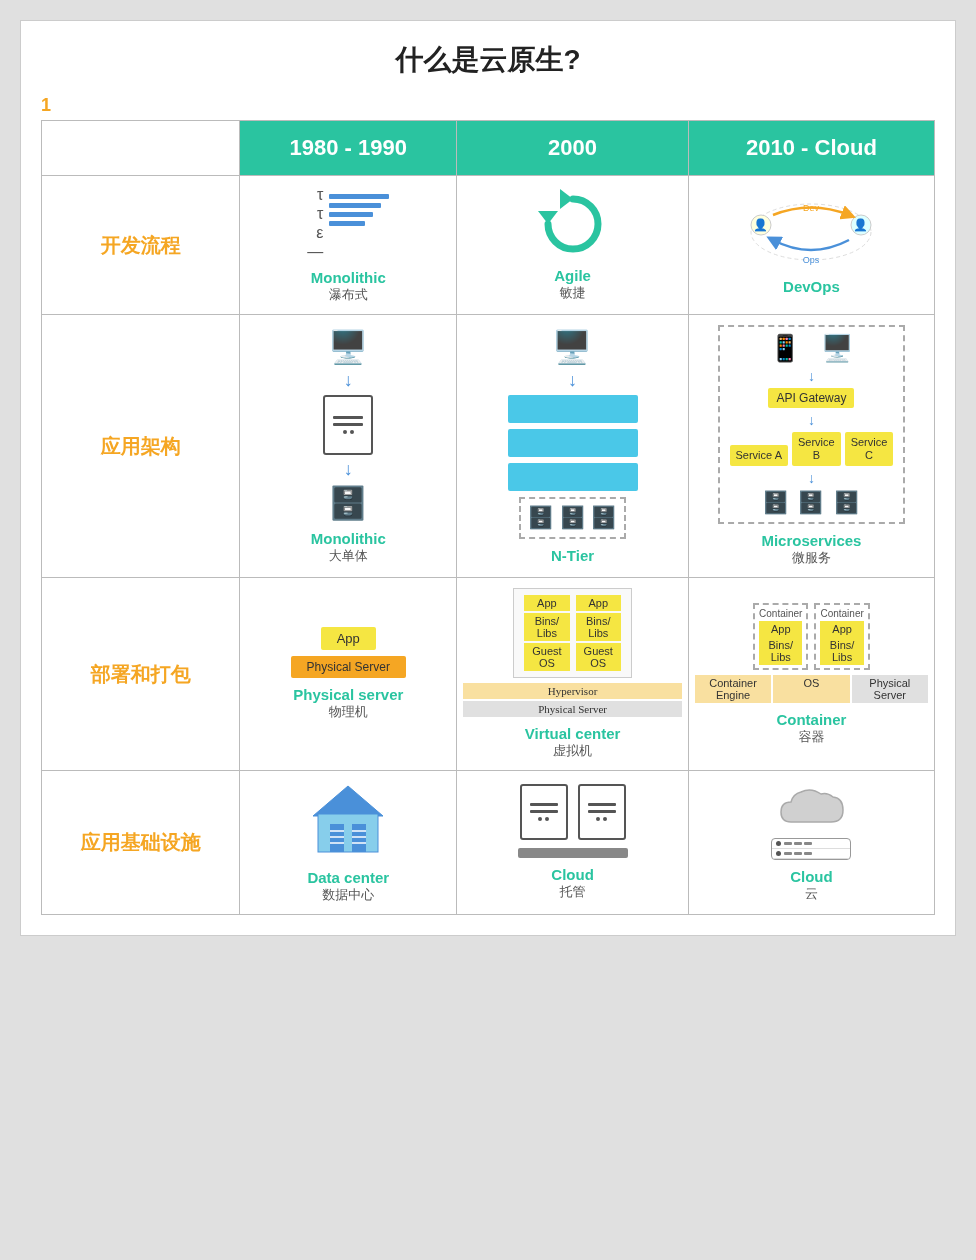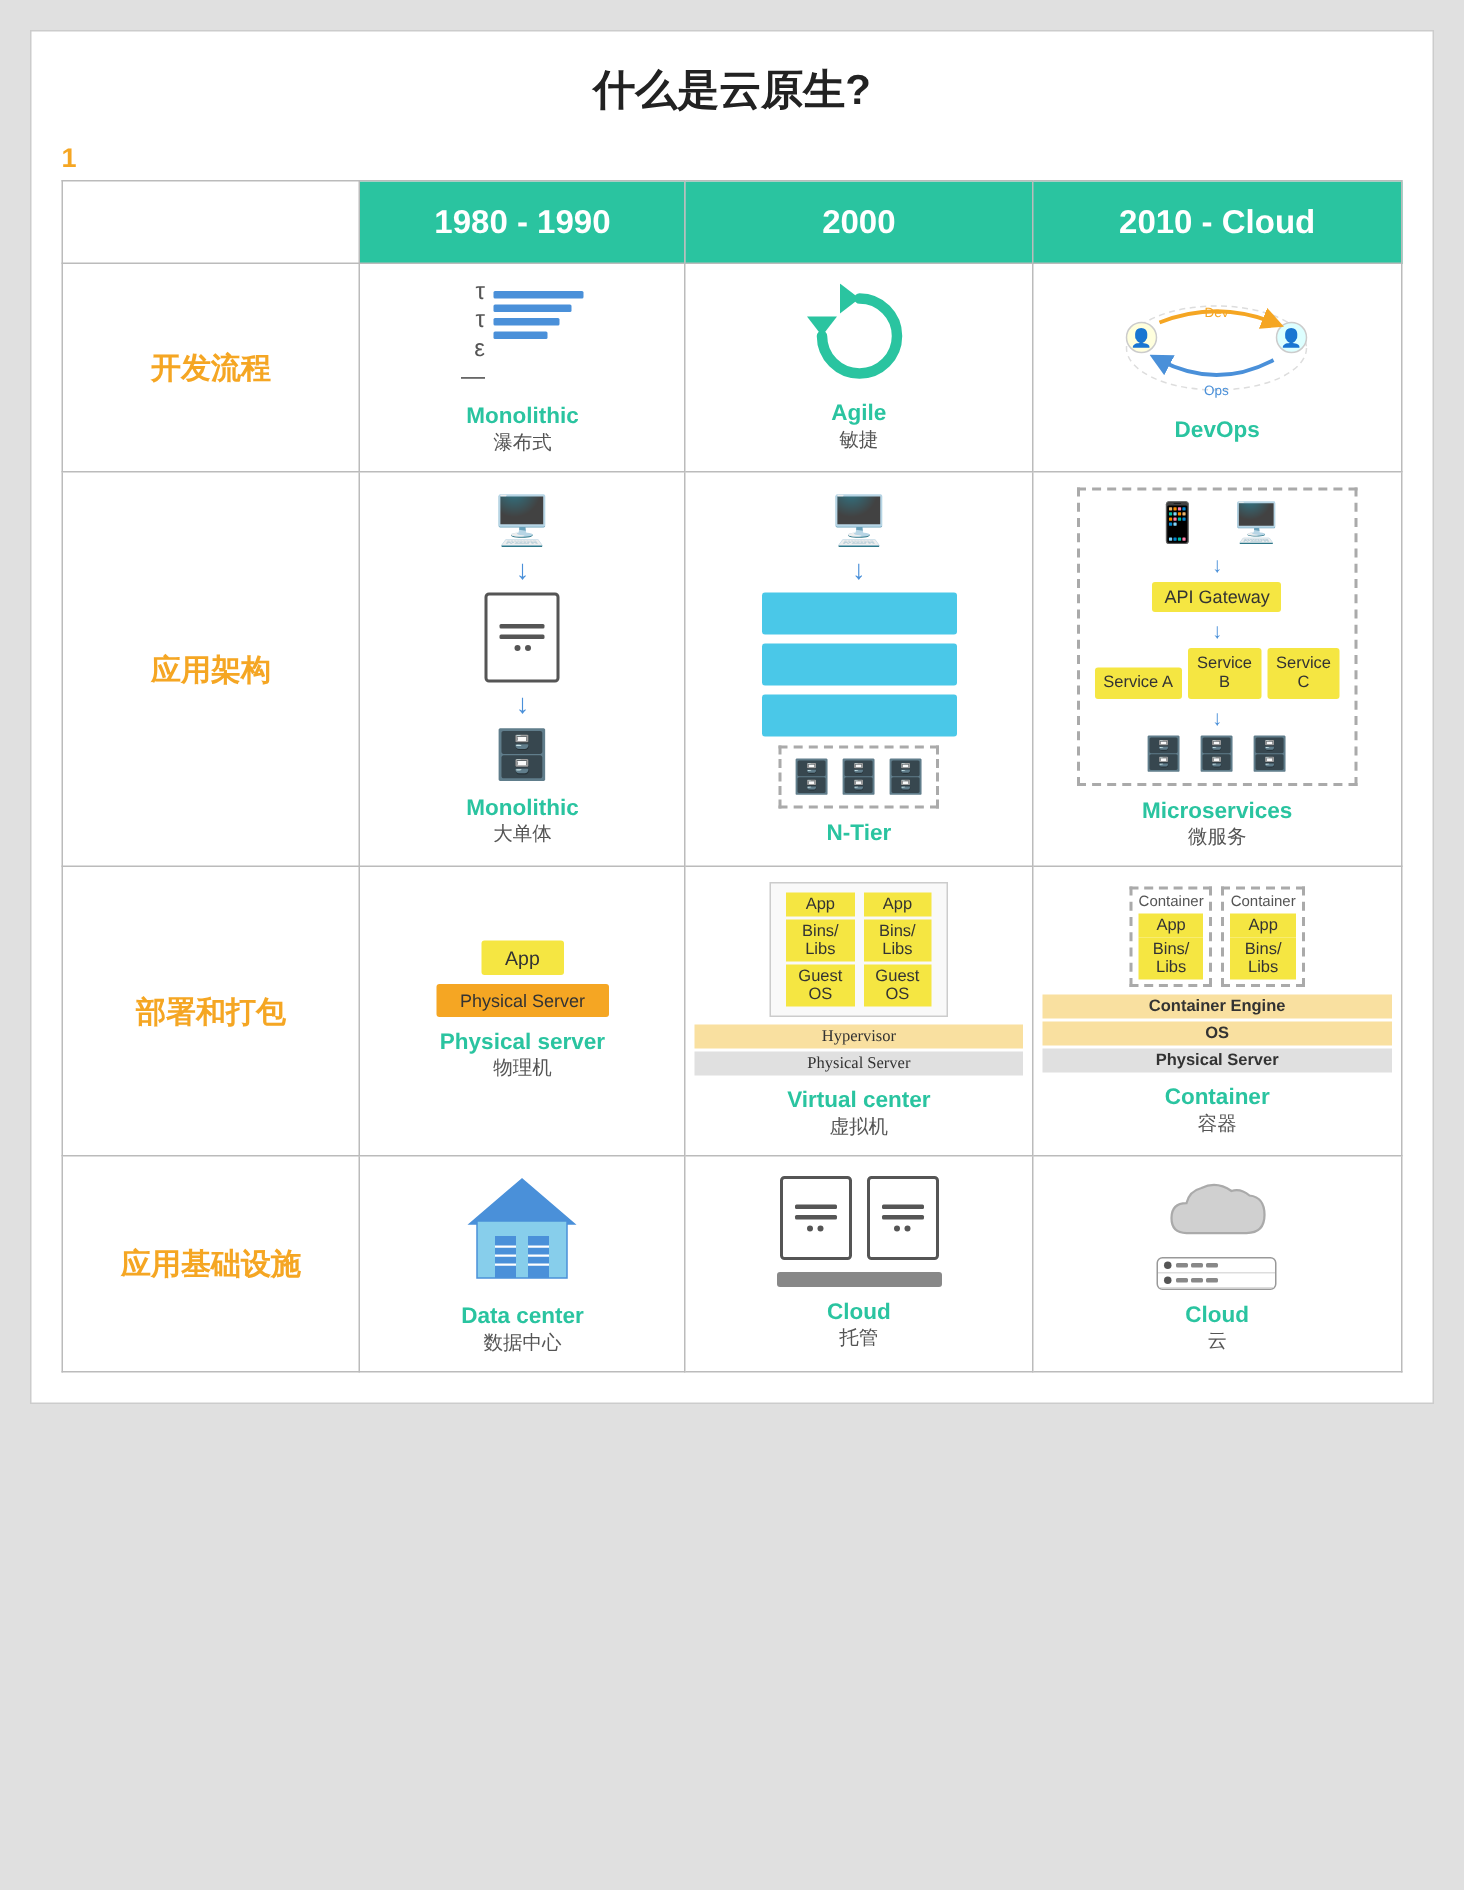--- a/index.html
+++ b/index.html
@@ -567,21 +567,21 @@
                 <div style="font-size:10px;color:#555;text-align:center;margin-bottom:2px;">Container</div>
                 <div class="container-box-y">App</div>
                 <div class="container-box-y">Bins/<br>Libs</div>
               </div>
               <div class="container-dashed">
                 <div style="font-size:10px;color:#555;text-align:center;margin-bottom:2px;">Container</div>
                 <div class="container-box-y">App</div>
                 <div class="container-box-y">Bins/<br>Libs</div>
               </div>
             </div>
-            <div style="width:100%;display:flex;flex-direction:column;gap:2px;margin-top:2px;font-weight:bold;">
+            <div style="width:100%;display:flex;flex-direction:row;gap:2px;margin-top:2px;">
               <div class="vm-shared" style="width:100%;">Container Engine</div>
               <div class="vm-shared" style="width:100%;background:#f9e0a0;">OS</div>
               <div class="vm-gray" style="width:100%;">Physical Server</div>
             </div>
           </div>
           <div class="cell-label-main">Container</div>
           <div class="cell-label-sub">容器</div>
         </td>
       </tr>
 

